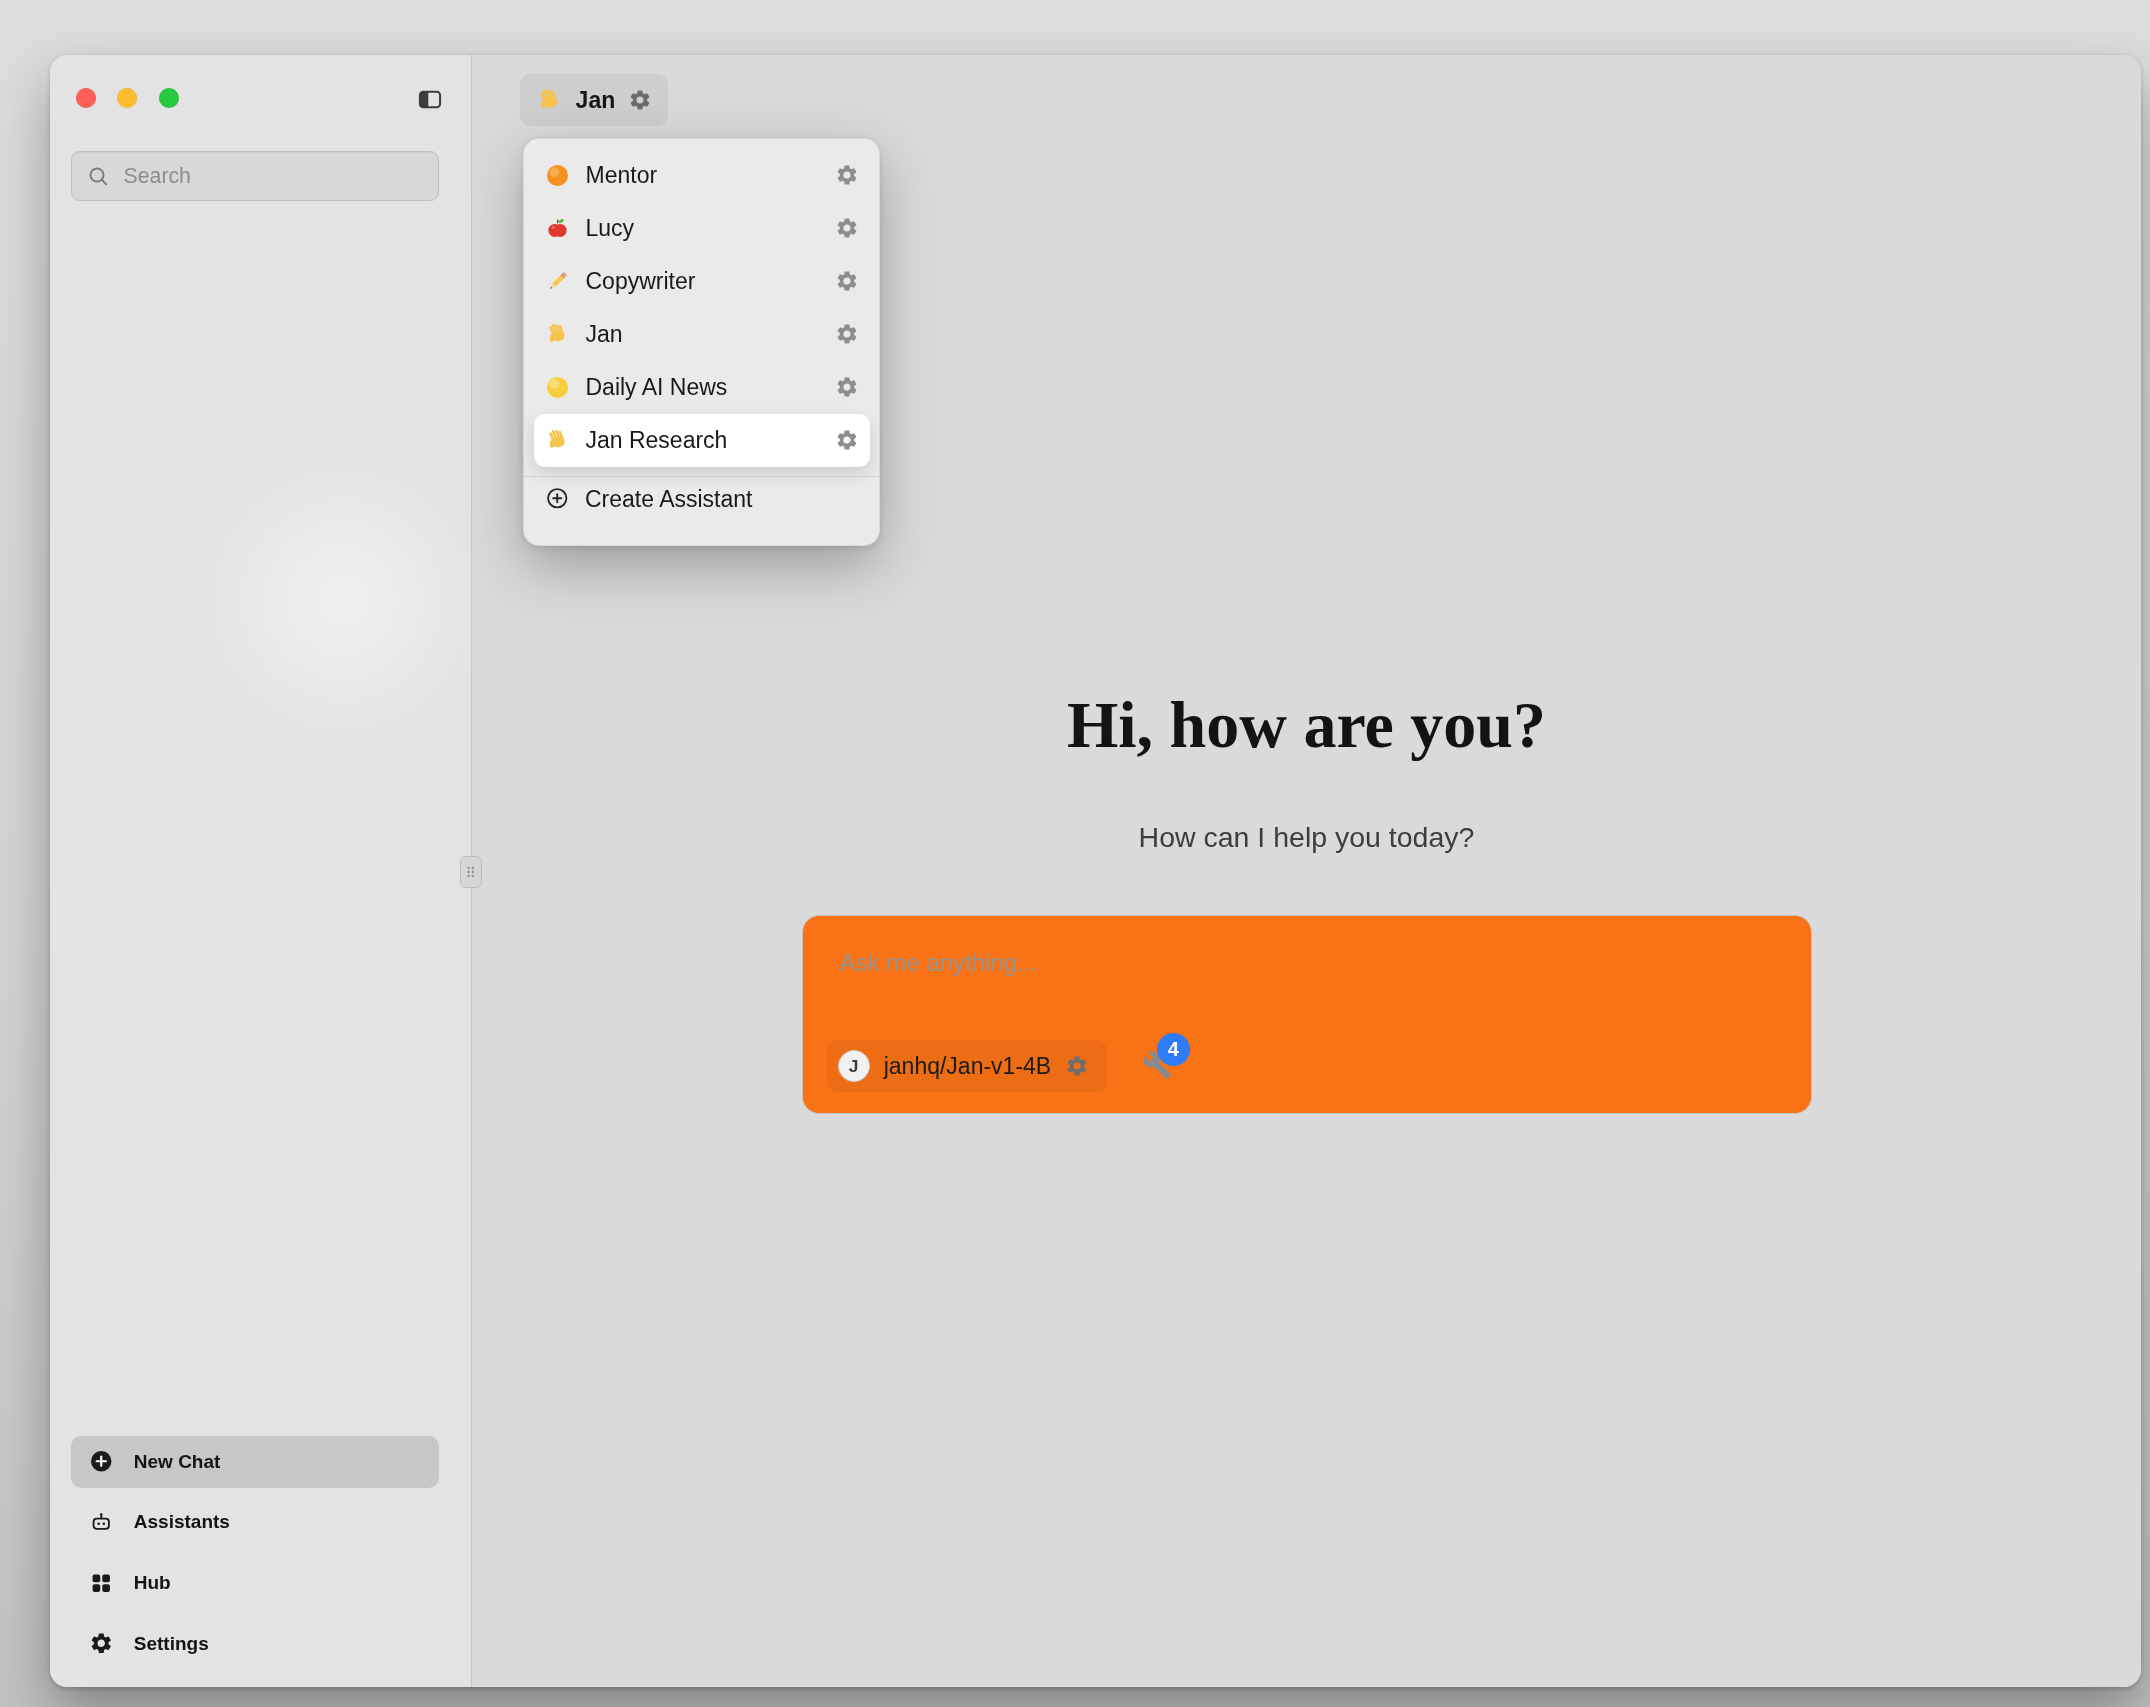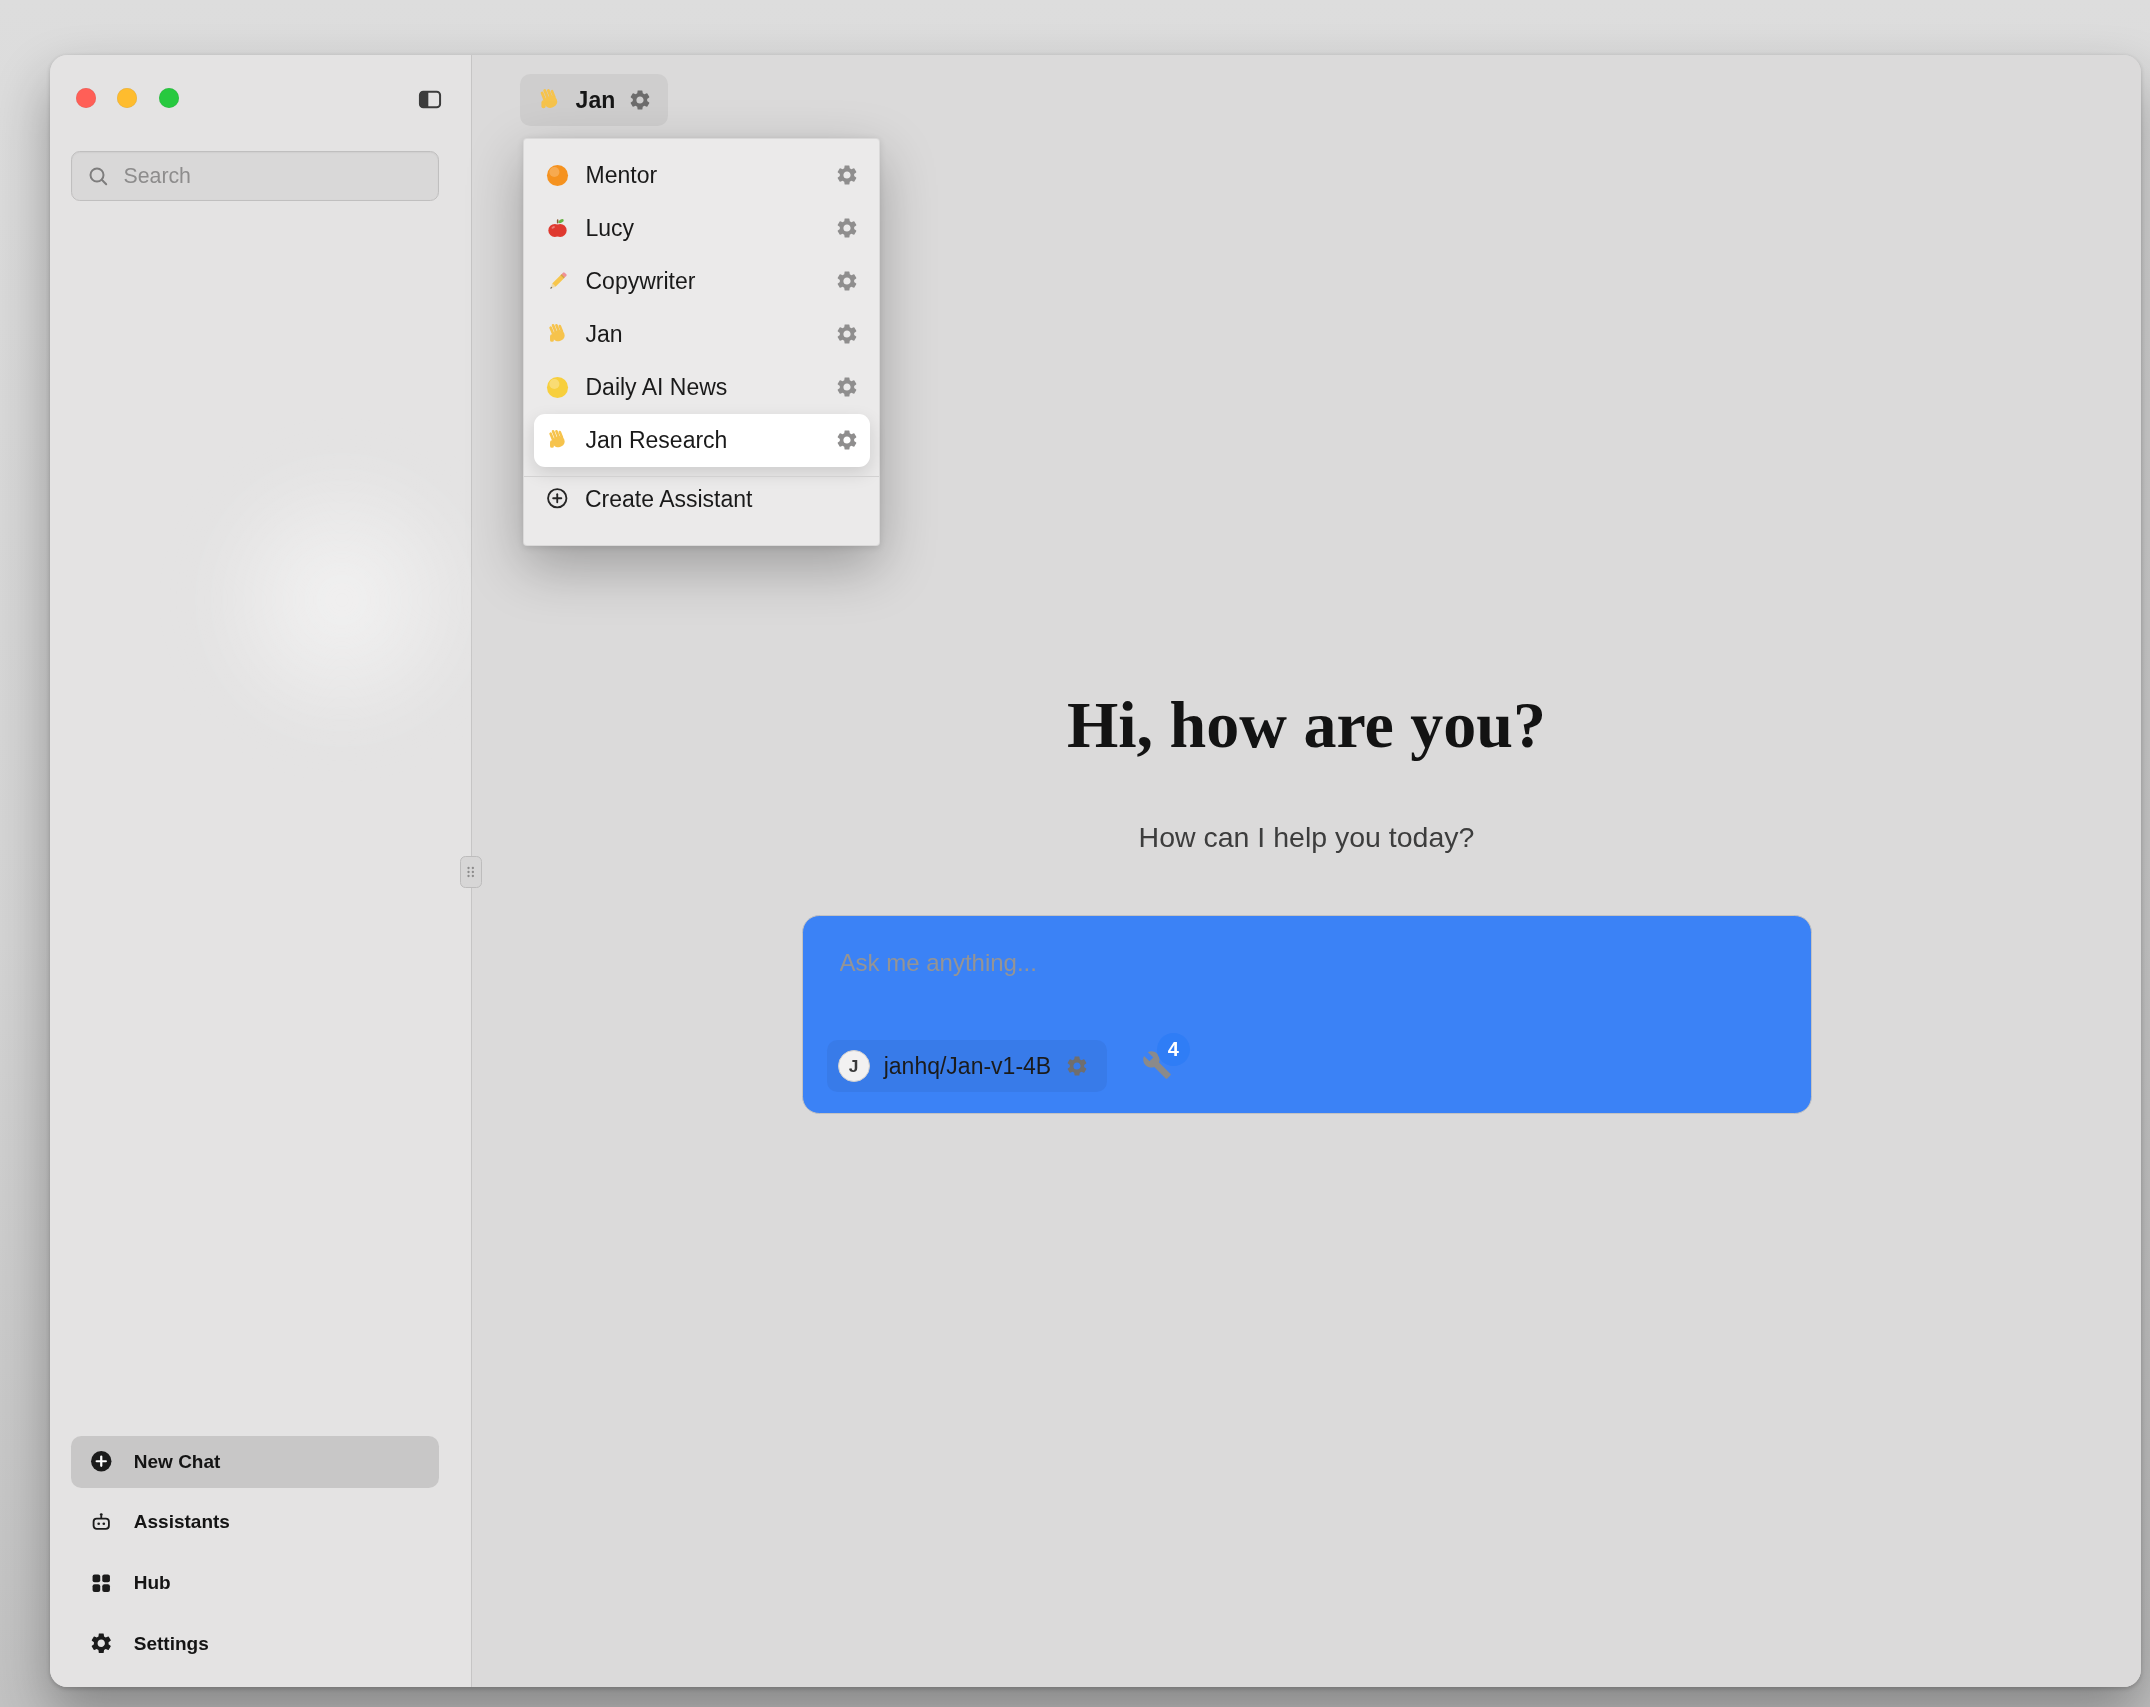--- a/index.html
+++ b/index.html
@@ -66,21 +66,21 @@
   .main{position:relative;flex:1;background:#dbdada;}
   .assistant-pill{
     position:absolute;left:48px;top:19px;height:52px;border-radius:10.3px;
     background:rgba(0,0,0,.055);display:flex;align-items:center;gap:12.6px;padding:0 16px;
   }
   .assistant-pill .emoji{width:27px;height:27px;}
   .assistant-pill .title{font-size:23px;font-weight:600;color:#161616;}
   .assistant-pill .gear{width:24px;height:24px;color:#6d6c6c;}
   .menu{
     position:absolute;left:51px;top:83px;width:357px;box-sizing:border-box;
-    background:#ebeaea;border:0.8px solid rgba(0,0,0,.07);border-radius:4px;
+    background:#ebeaea;border:0.8px solid rgba(0,0,0,.07);border-radius:16px;
     box-shadow:0 20.6px 55px rgba(0,0,0,.28),0 1.6px 6.3px rgba(0,0,0,.10);
     padding:9.5px 9.5px;z-index:10;
   }
   .menu-item{
     height:53px;display:flex;align-items:center;gap:16px;padding:0 11px;border-radius:11px;
     box-sizing:border-box;
   }
   .menu-item .emoji{width:25px;height:25px;flex:0 0 auto;}
   .menu-item .mi-label{flex:1;font-size:23px;font-weight:500;color:#1a1a1a;white-space:nowrap;}
   .menu-item .gear{width:24px;height:24px;color:#8f8e8e;flex:0 0 auto;}
@@ -91,21 +91,21 @@
   .create-label{font-size:23px;font-weight:500;color:#1a1a1a;}
   .greeting{position:absolute;left:0;right:0;top:632px;text-align:center;}
   .greeting-title{
     font-family:"Liberation Serif","DejaVu Serif",serif;font-size:66px;font-weight:600;color:#131313;
     letter-spacing:0;
   }
   .greeting-sub{margin-top:58px;font-size:28.5px;color:#3d3d3d;}
   .composer{
     position:absolute;top:860px;left:50%;transform:translateX(-50%);
     width:1010px;height:199px;box-sizing:border-box;border-radius:17.4px;
-    background:#3b82f6;border:1.6px solid #c3c2c2;
+    background:#f97316;border:1.6px solid #c3c2c2;
   }
   .composer-input{
     position:absolute;left:35px;top:32px;right:35px;border:none;outline:none;background:transparent;
     font:24px "Liberation Sans",sans-serif;color:#3a3a3a;
   }
   .composer-input::placeholder{color:#959494;}
   .composer-bottom{position:absolute;left:24px;bottom:20.6px;display:flex;align-items:center;}
   .model-pill{
     height:52px;border-radius:10.3px;background:rgba(0,0,0,.05);
     display:flex;align-items:center;gap:14.2px;padding:0 17.4px 0 11px;

